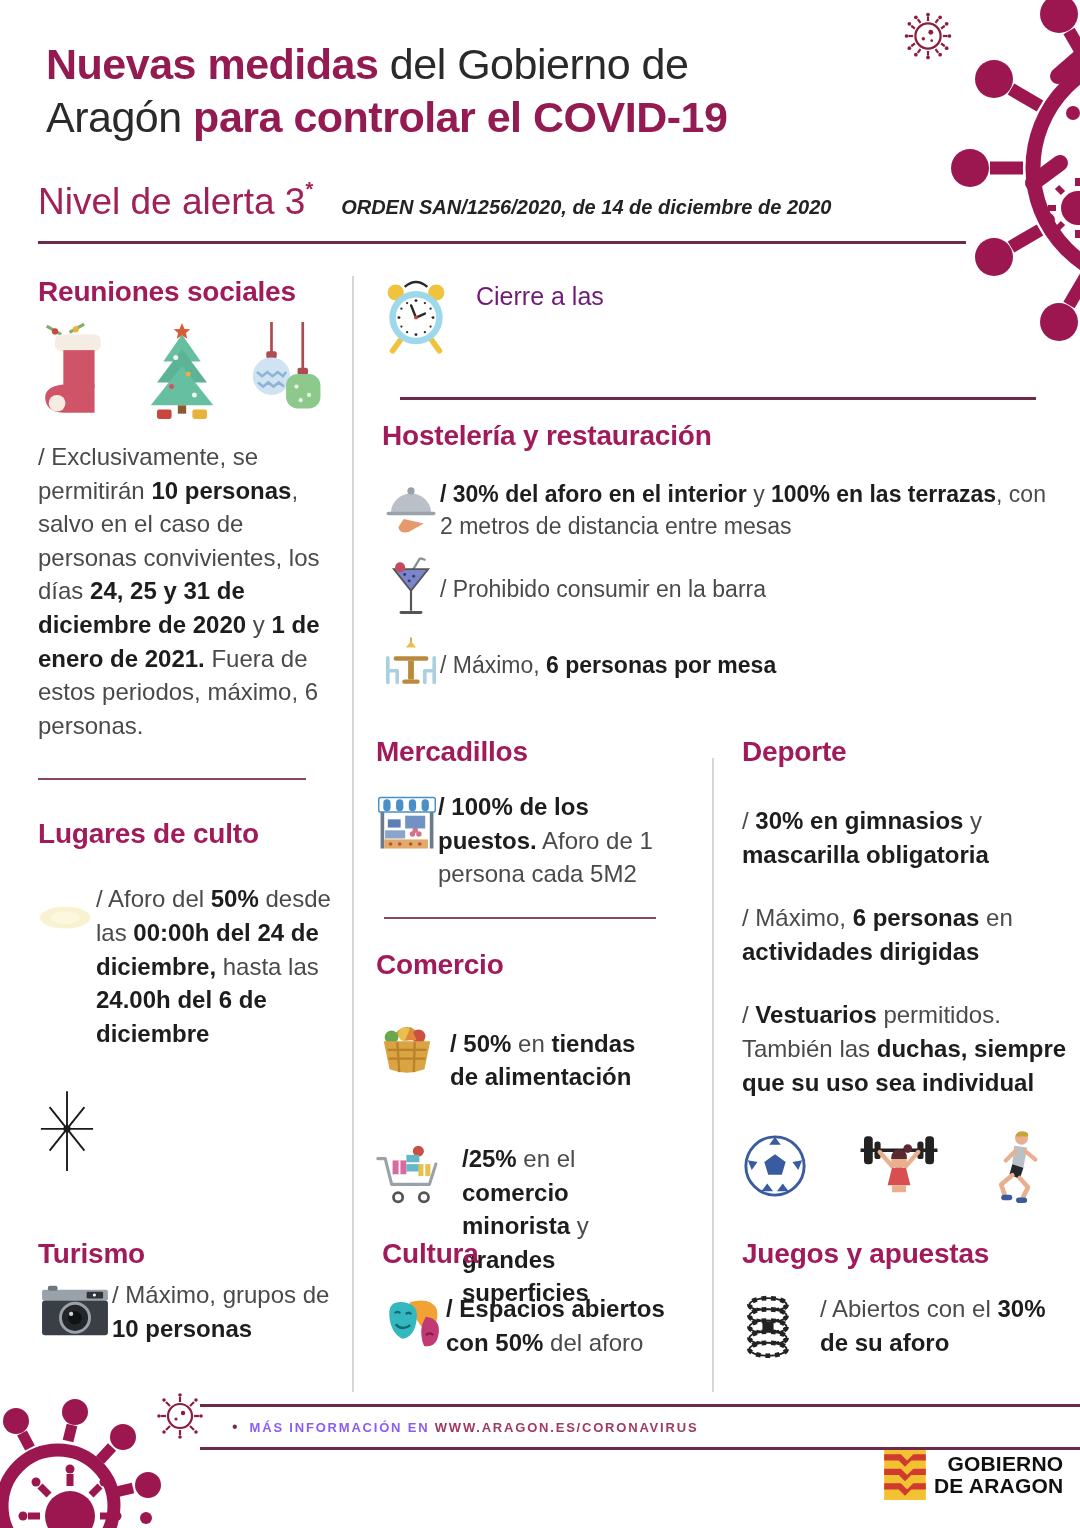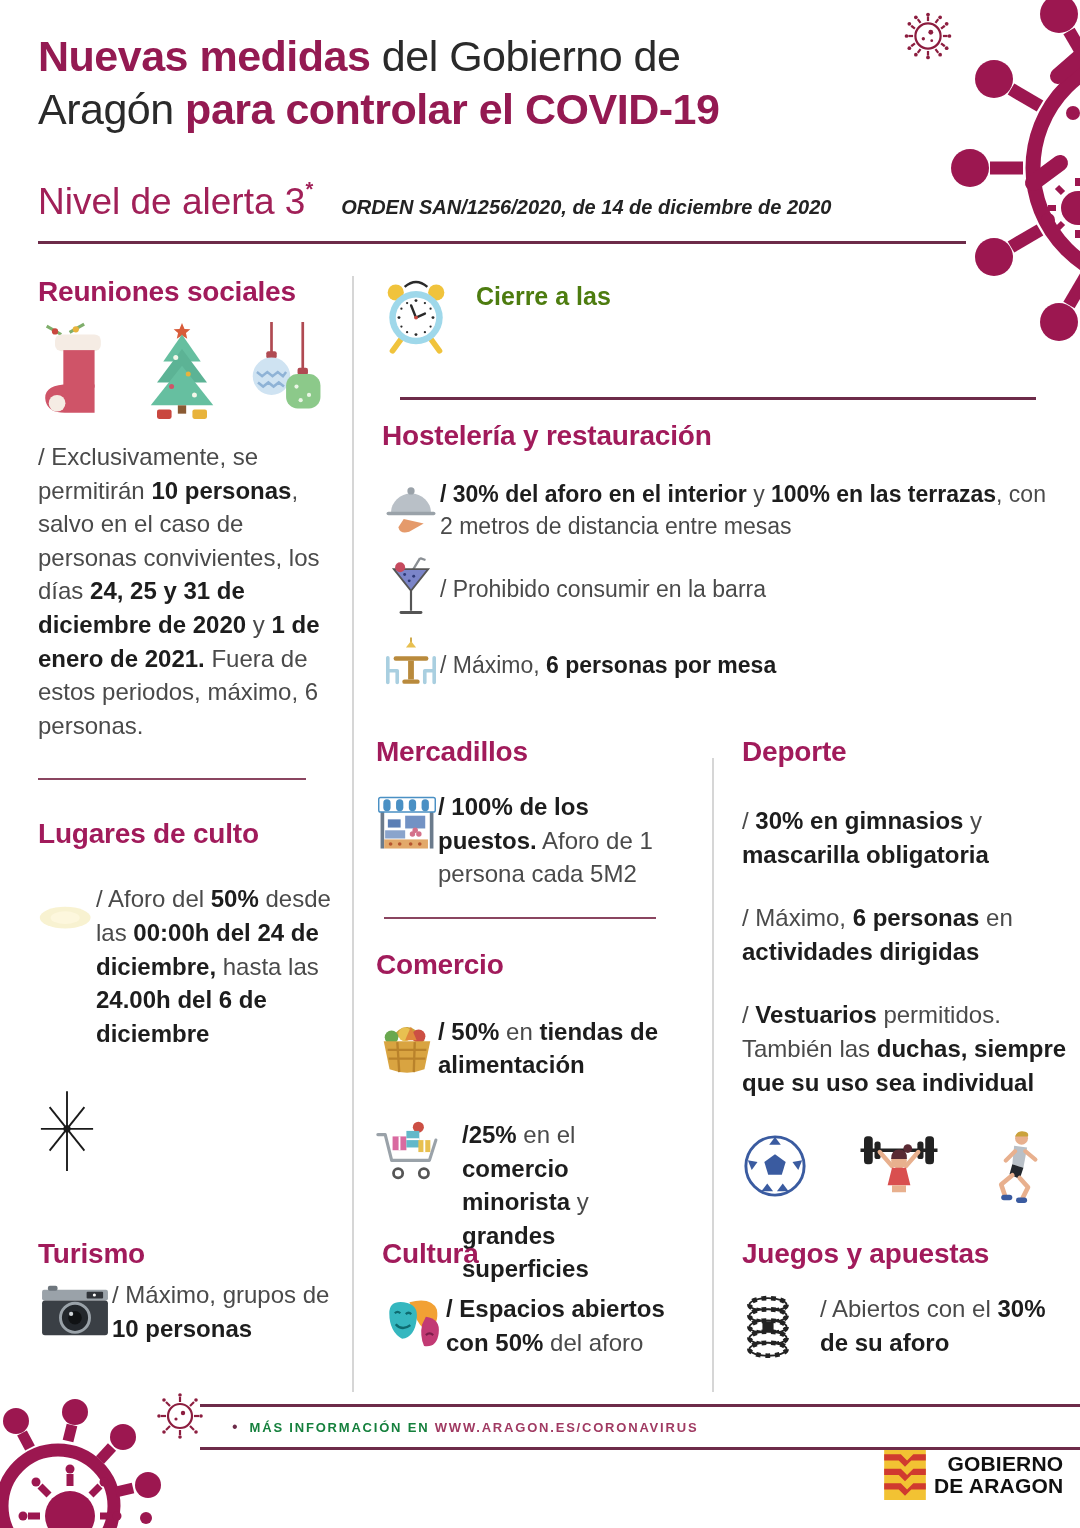--- a/index.html
+++ b/index.html
@@ -1,19 +1,19 @@
 <!DOCTYPE html>
 <html lang="es"><head>
 <meta charset="utf-8">
 <style>
   html,body{margin:0;padding:0;background:#fff;}
   .page{position:relative;width:1080px;height:1528px;background:#ffffff;overflow:hidden;
         font-family:"Liberation Sans",sans-serif;color:#1d1d1d;}
   
-  .title{position:absolute;left:38px;top:30px;margin:0;font-size:43px;line-height:1.24;
+  .title{position:absolute;left:38px;top:30px;margin:8px;font-size:43px;line-height:1.24;
          font-weight:300;color:#2a2a2a;letter-spacing:-0.5px;}
   .title .acc{color:#941a52;font-weight:800;}
   .alert-row{position:absolute;left:38px;top:178px;white-space:nowrap;}
   .alert{font-size:37px;font-weight:300;color:#a12058;letter-spacing:0;}
   .alert-sup{font-size:20px;color:#a12058;vertical-align:18px;font-weight:600;}
   .order{font-size:20px;font-style:italic;font-weight:600;color:#232323;margin-left:28px;}
   h2.h{margin:0;font-size:28px;font-weight:800;color:#a11b5b;letter-spacing:-0.2px;}
   .txt{font-size:24px;line-height:1.40;color:#4a4a4a;font-weight:400;}
   .txt .b, .b{font-weight:800;color:#1d1d1d;}
   
@@ -23,29 +23,29 @@
   
   .abs{position:absolute;}
   .item{display:flex;align-items:flex-start;}
   .item .ic{flex:0 0 auto;}
   .item .tx{margin-left:22px;}
   .xmas-row{display:flex;justify-content:space-between;width:288px;margin-top:14px;}
   .sport-row{display:flex;justify-content:space-between;align-items:center;width:300px;margin-top:30px;}
   
   .banner{display:flex;align-items:flex-start;}
   .banner-text{margin-left:26px;padding-top:6px;}
-  .banner-line1{font-size:25px;font-weight:700;color:#4d7c0f;}
+  .banner-line1{font-size:25px;font-weight:400;color:#701a75;}
   .banner-line2{margin-top:0;}
   .banner-time{font-size:42px;font-weight:800;color:#8e1a4e;letter-spacing:-0.5px;}
   .banner-post{font-size:24px;font-weight:800;color:#1d1d1d;margin-left:12px;}
   
   .finfo{position:absolute;left:200px;top:1404px;width:880px;box-sizing:border-box;
          border-top:3px solid #6d2b49;border-bottom:3px solid #6d2b49;padding:11px 0 11px 32px;}
   .finfo .bullet{color:#6d2b49;font-size:16px;margin-right:12px;}
-  .finfo .pref{font-size:13px;letter-spacing:1.8px;color:#15803d;font-weight:600;}
+  .finfo .pref{font-size:13px;letter-spacing:1.8px;color:#8b5cf6;font-weight:600;}
   .finfo .link{font-size:13px;letter-spacing:1.8px;color:#a03a62;font-weight:800;}
   .logo{position:absolute;left:884px;top:1450px;display:flex;align-items:center;text-align:right;}
   .logo-text{margin-left:8px;font-size:21px;font-weight:800;line-height:1.05;color:#101010;letter-spacing:0.2px;}
 </style>
 </head>
 <body>
 
 <div class="page">
 
   <h1 class="title"><span class="acc">Nuevas medidas</span><span> del Gobierno de</span><br><span>Aragón </span><span class="acc">para controlar el COVID-19</span></h1>
@@ -332,21 +332,21 @@
         <circle cx="16" cy="23" r="7" fill="#6aa84f"></circle>
         <circle cx="30" cy="20" r="7" fill="#e8c050"></circle>
         <circle cx="44" cy="22" r="7" fill="#cc4f44"></circle>
         <polygon points="36,12 42,26 30,26" fill="#e0883c"></polygon>
         <path d="M8 27 L56 27 L50 56 Q32 63 14 56 Z" fill="#d9a441"></path>
         <line x1="12" y1="36" x2="52" y2="36" stroke="#b9822b" stroke-width="2.4"></line>
         <line x1="13" y1="45" x2="51" y2="45" stroke="#b9822b" stroke-width="2.4"></line>
         <line x1="22" y1="28" x2="24" y2="59" stroke="#b9822b" stroke-width="2.4"></line>
         <line x1="40" y1="28" x2="39" y2="59" stroke="#b9822b" stroke-width="2.4"></line>
       </svg>
-      <p class="txt tx" style="margin:0;"><span class="b">/ 50%</span><span> en </span><span class="b">tiendas de alimentación</span></p>
+      <p class="txt tx" style="margin:12px;"><span class="b">/ 50%</span><span> en </span><span class="b">tiendas de alimentación</span></p>
     </div>
 
     <div class="item" style="margin-top:36px;">
       <svg class="ic" width="70" height="70" viewBox="0 0 76 72">
         <circle cx="46" cy="8" r="6" fill="#cc4f44"></circle>
         <rect x="18" y="18" width="15" height="15" fill="#d96aa0"></rect>
           <line x1="25.5" y1="18" x2="25.5" y2="33" stroke="#fff" stroke-width="2"></line>
         <rect x="33" y="12" width="14" height="18" fill="#62b8c9"></rect>
           <line x1="33" y1="21" x2="47" y2="21" stroke="#fff" stroke-width="2"></line>
         <rect x="46" y="22" width="13" height="13" fill="#e8c050"></rect>

